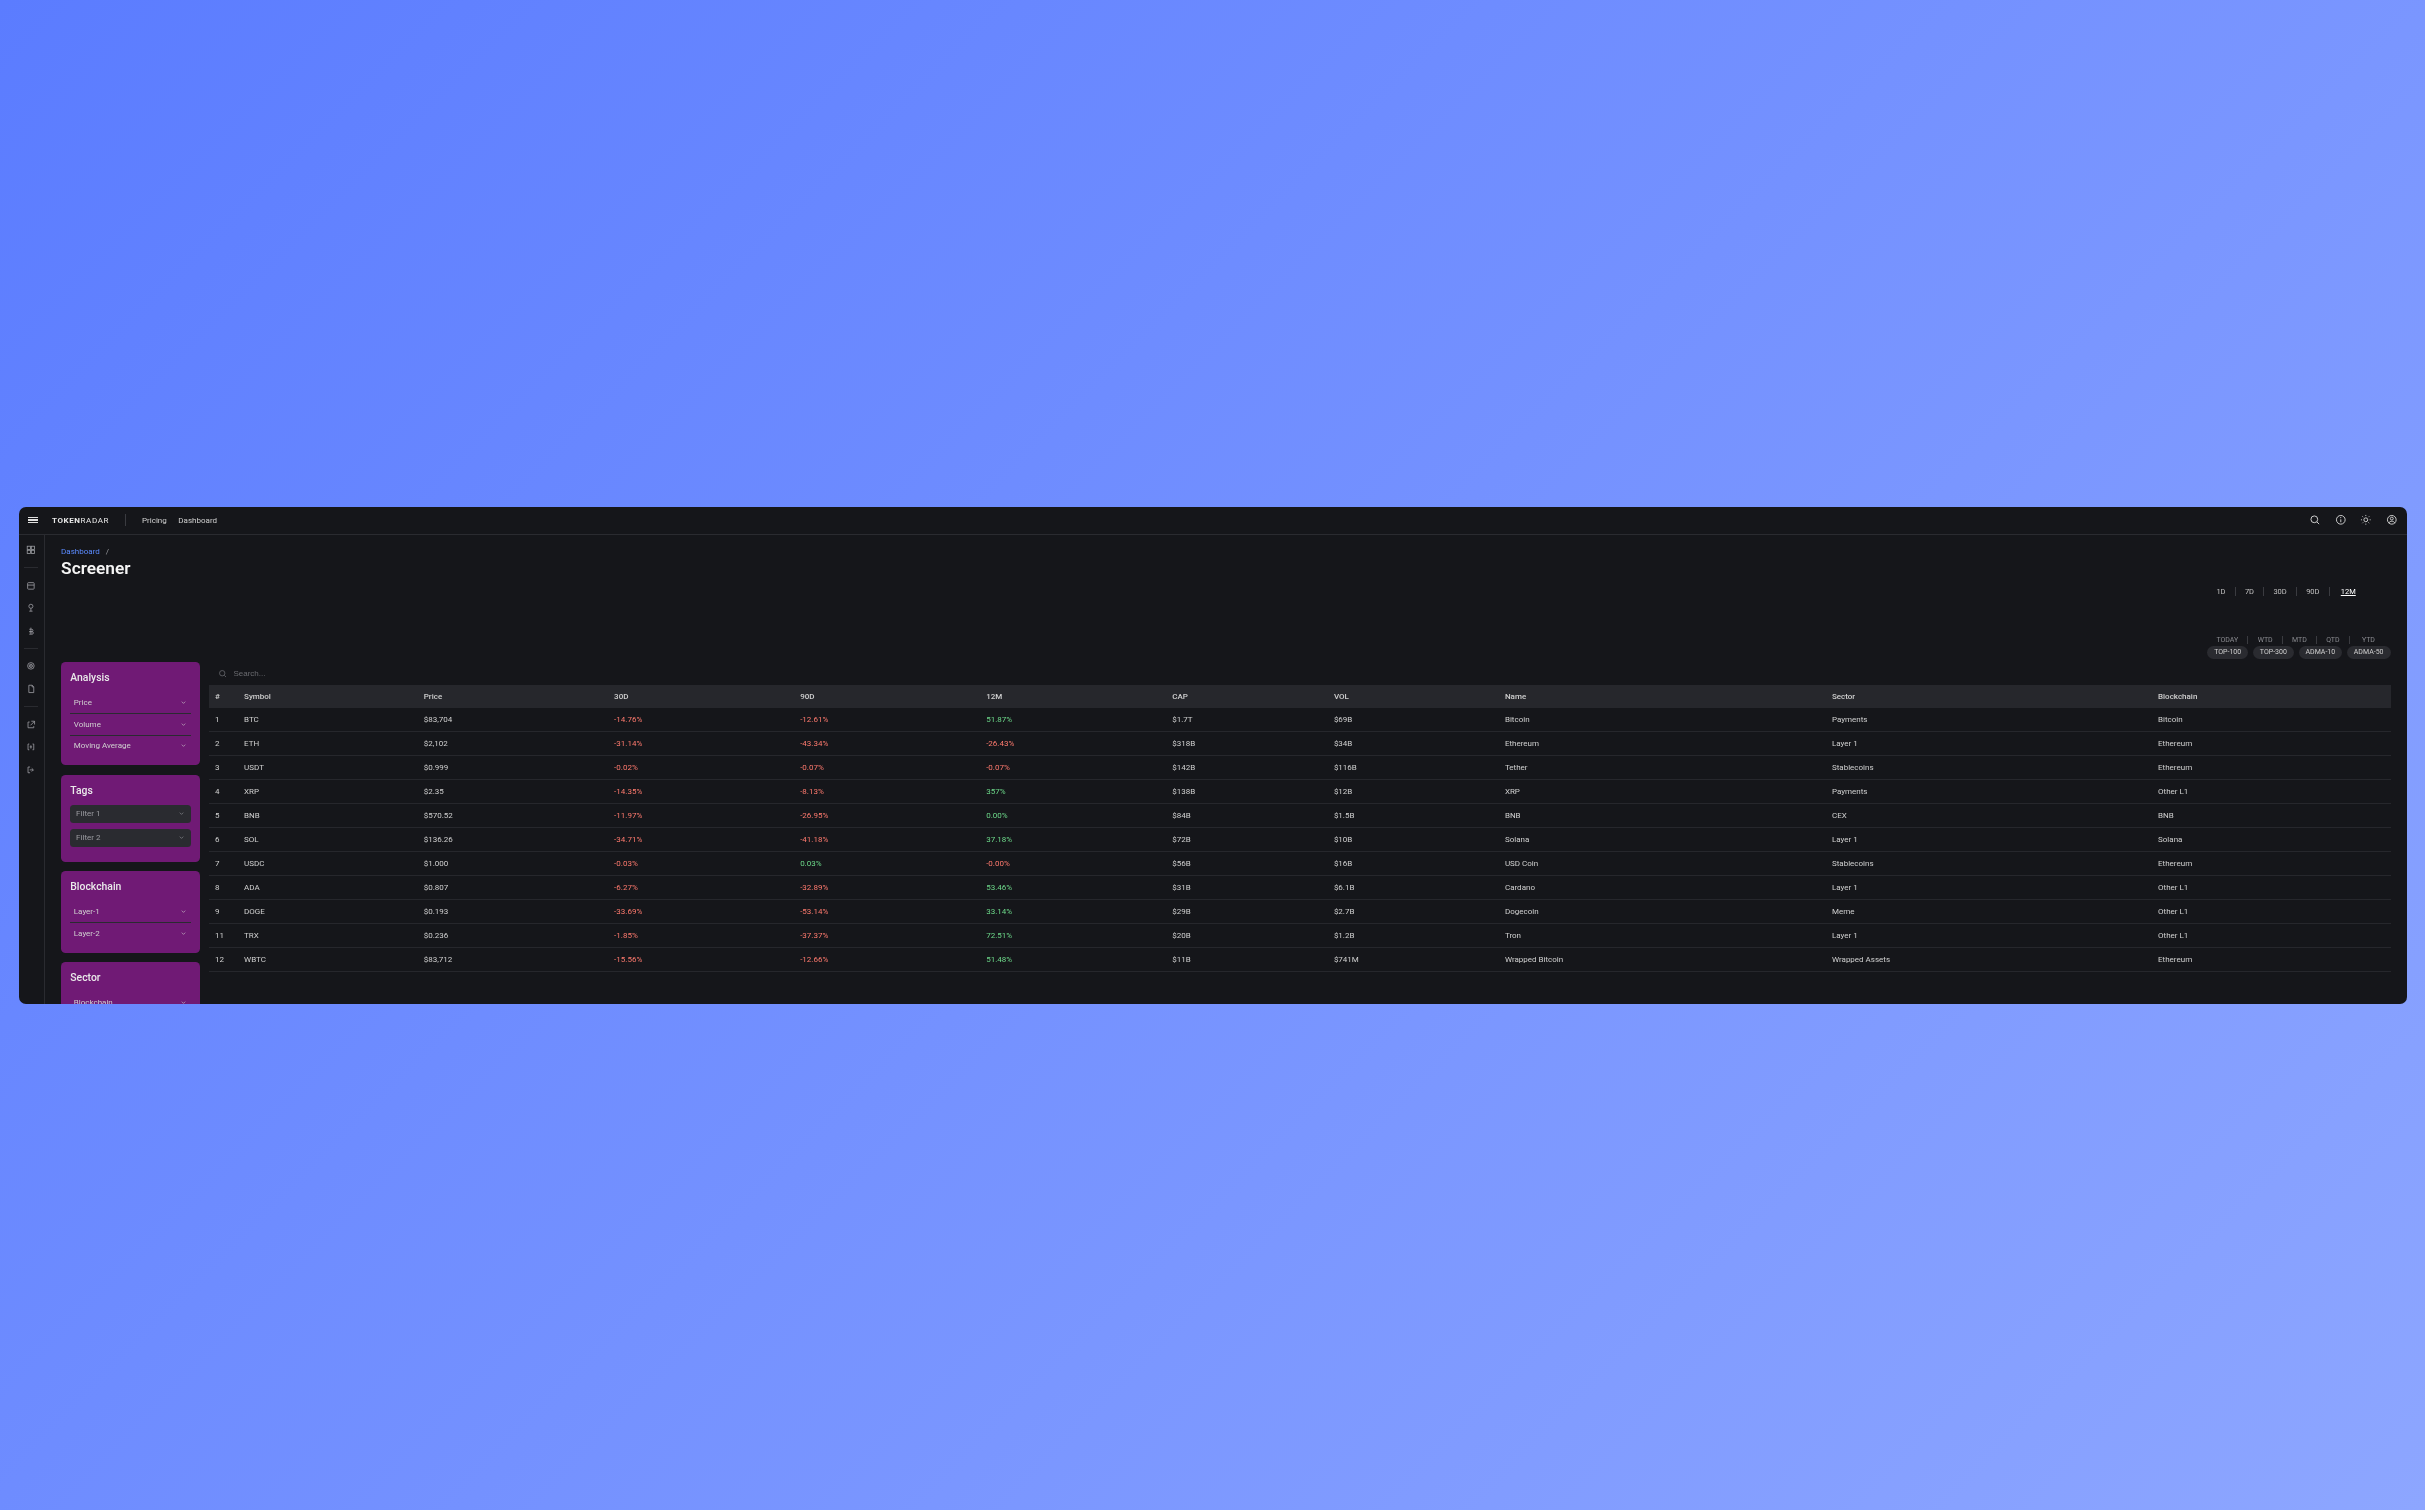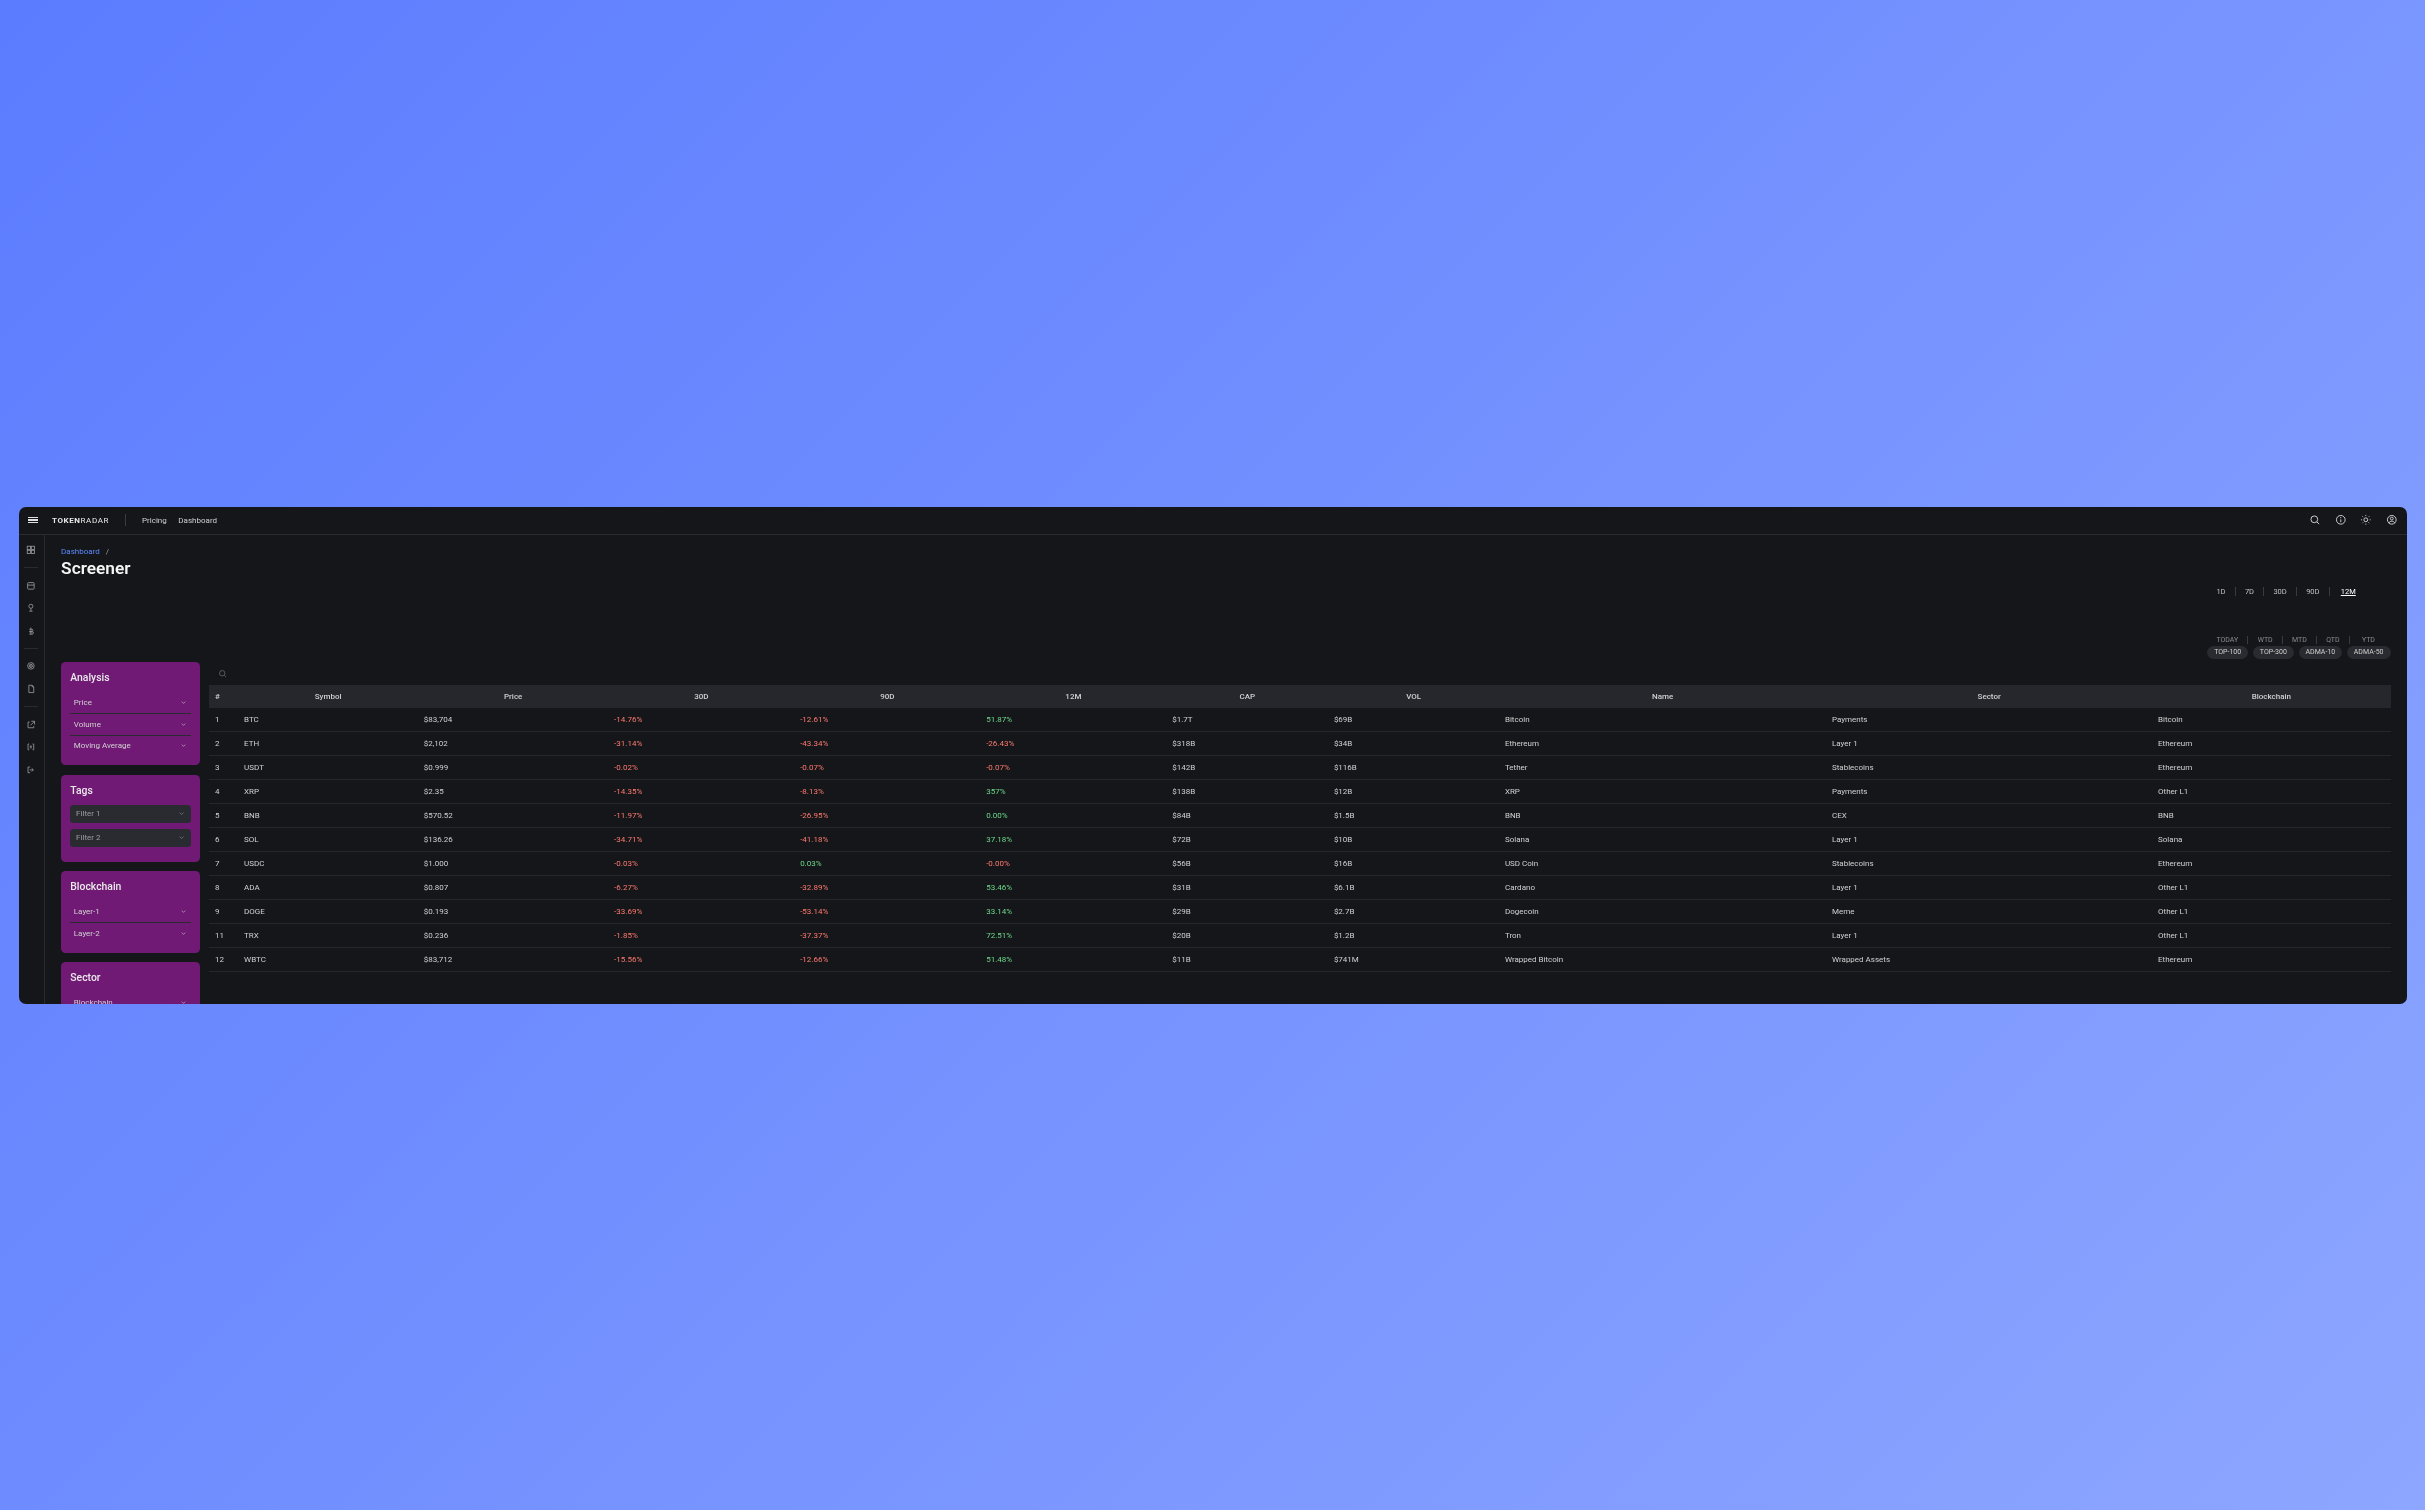--- a/index.html
+++ b/index.html
@@ -85,21 +85,21 @@
 .chevron { width: 7px; height: 7px; }
 .tag-select { background: #2a2b30; border-radius: 3.5px; padding: 4.6px 5.8px; font-size: 8px; color: #9a9ba0; display: flex; justify-content: space-between; align-items: center; margin-bottom: 5.8px; cursor: pointer; }
 
 .table-area { flex: 1; display: flex; flex-direction: column; border-radius: 4.6px; overflow: hidden; min-width: 0;}
 .search-row { padding: 7px 9.2px; display: flex; align-items: center; gap: 5.8px; }
 .search-row input { background: transparent; border: none; color: #d0d0d0; font-size: 8px; outline: none; flex: 1; }
 .search-row input::placeholder { color: #6a6b70; }
 
 .table-wrap { flex: 1; overflow: auto; }
 table { width: 100%; border-collapse: collapse; font-size: 8px; }
-thead th { background: #26272c; text-align: center; padding: 7px 5.8px; font-weight: 500; color: #d0d0d0; position: sticky; top: 0; }
+thead th { background: #26272c; text-align: left; padding: 7px 5.8px; font-weight: 500; color: #d0d0d0; position: sticky; top: 0; }
 tbody tr { border-bottom: 0.6px solid #26272c; }
 tbody td { padding: 7px 5.8px; color: #d0d0d0; }
 .neg { color: #ff7a6e; }
 .pos { color: #6dd98a; }
 .col-idx { width: 29px; text-align: left; }
 
 ::-webkit-scrollbar { width: 4.6px; height: 4.6px; }
 ::-webkit-scrollbar-thumb { background: #3a3b40; border-radius: 2.3px; }
 </style>
 </head>
@@ -311,20 +311,21 @@
               </div>
           </div>
         </div>
 
         <div class="table-area">
           <div class="search-row">
             <svg width="9.2" height="9.2" viewBox="0 0 24 24" fill="none" stroke="#6a6b70" stroke-width="2">
                 <circle cx="11" cy="11" r="7"></circle>
                 <line x1="21" y1="21" x2="16.5" y2="16.5"></line>
               </svg>
+            <input type="text" placeholder="Search..." style="">
           </div>
           <div class="table-wrap">
             <table>
               <thead>
                   <tr id="thead-row">
                     <th class="col-idx">#</th>
                     <th>Symbol</th>
                     <th>Price</th>
                     <th>30D</th>
                     <th>90D</th>

